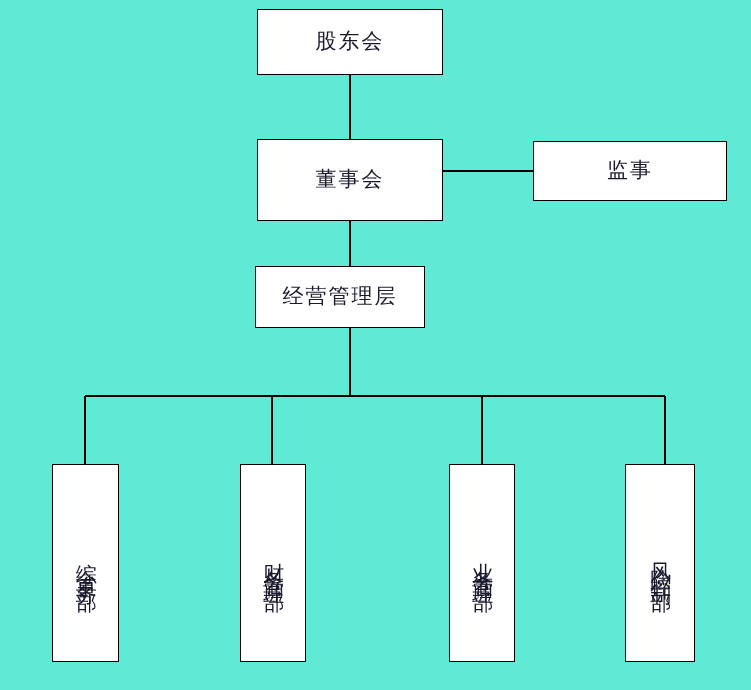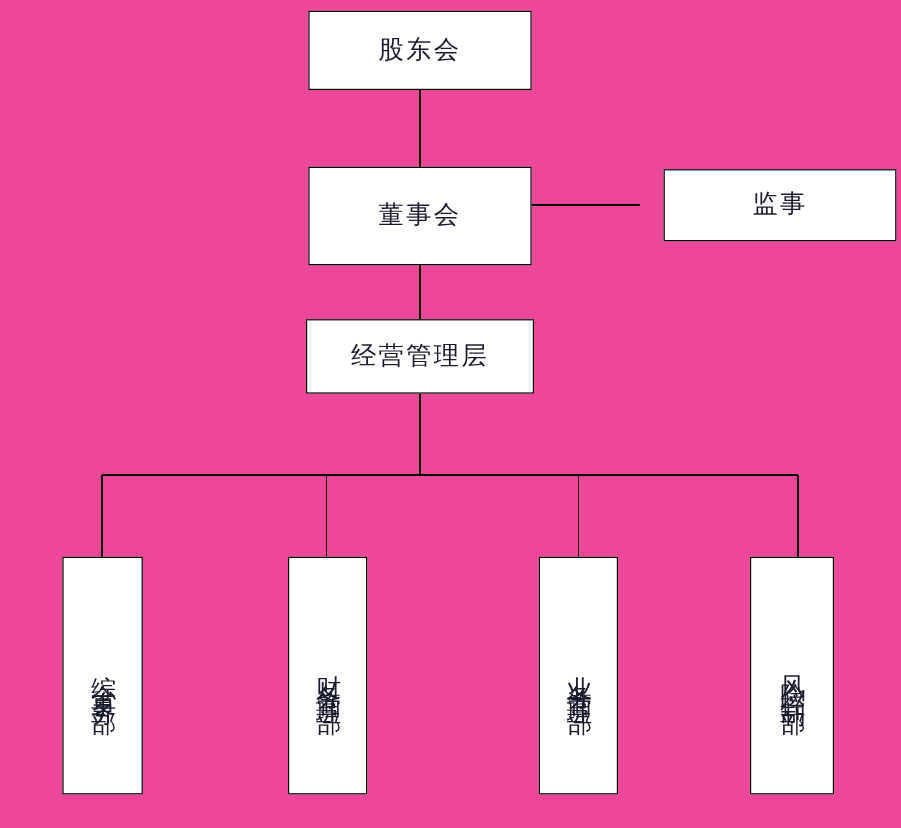--- a/index.html
+++ b/index.html
@@ -10,21 +10,21 @@
   body {
     width: 751px;
     height: 690px;
     font-family: "Liberation Serif", "DejaVu Serif", serif;
     overflow: hidden;
   }
   #chart-root {
     position: relative;
     width: 751px;
     height: 690px;
-    background: #ec4899;
+    background: #5eead4;
   }
   #connectors {
     position: absolute;
     left: 0;
     top: 0;
     width: 751px;
     height: 690px;
   }
   .node-box {
     position: absolute;
@@ -50,23 +50,23 @@
     writing-mode: vertical-rl;
     text-orientation: upright;
     letter-spacing: 7px;
     font-size: 21px;
     text-indent: 0;
   }
   
   #node-shareholders { left: 257px; top: 9px;  width: 186px; height: 66px; }
   
   #node-board        { left: 257px; top: 139px; width: 186px; height: 82px; }
-  #node-supervisor   { left: 533px; top: 141px; width: 194px; height: 60px; margin-left: 20px; }
+  #node-supervisor   { left: 533px; top: 141px; width: 194px; height: 60px; }
   
-  #node-management   { left: 255px; top: 266px; width: 190px; height: 62px; }
+  #node-management   { left: 255px; top: 266px; width: 170px; height: 62px; }
   
   #node-general-affairs  { left: 52px;  top: 464px; width: 67px; height: 198px; }
   #node-finance          { left: 240px; top: 464px; width: 66px; height: 198px; }
   #node-business         { left: 449px; top: 464px; width: 66px; height: 198px; }
   #node-risk-control     { left: 625px; top: 464px; width: 70px; height: 198px; }
 </style>
 </head>
 <body>
 
 <div id="chart-root">

